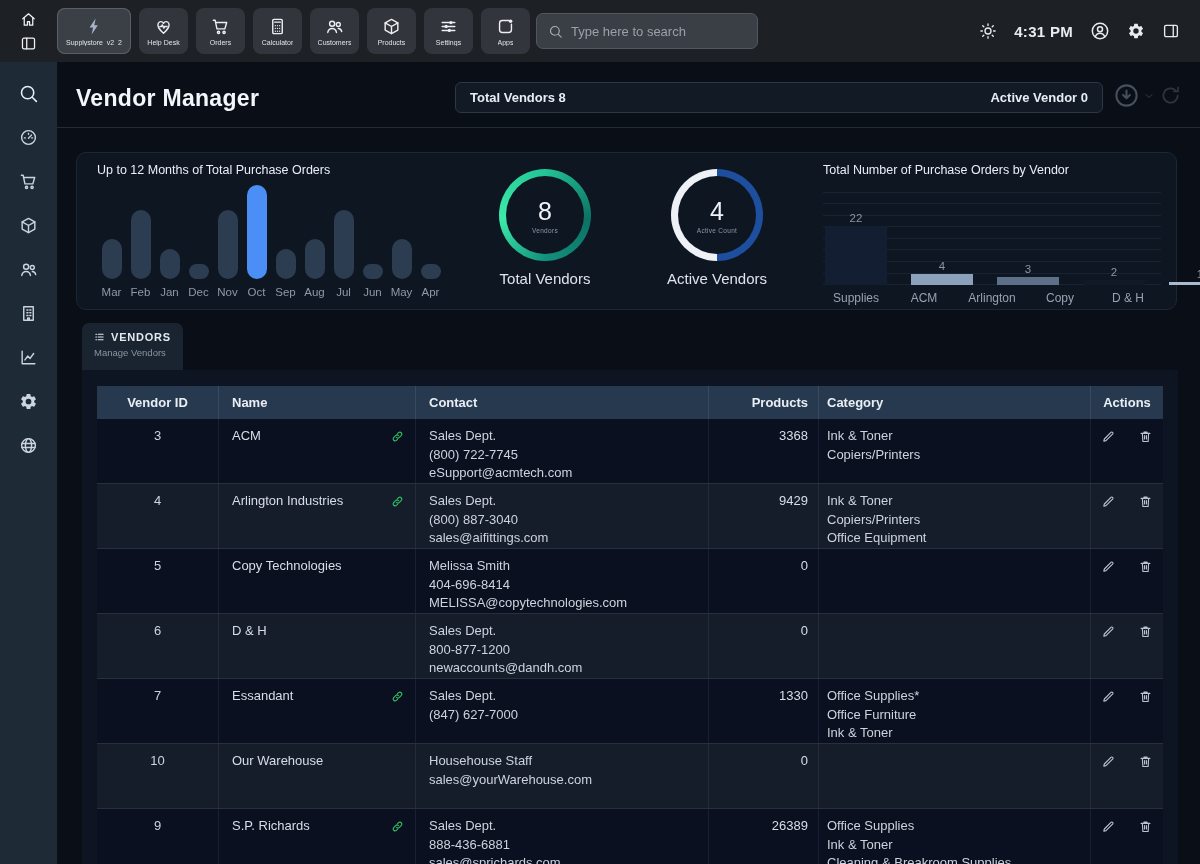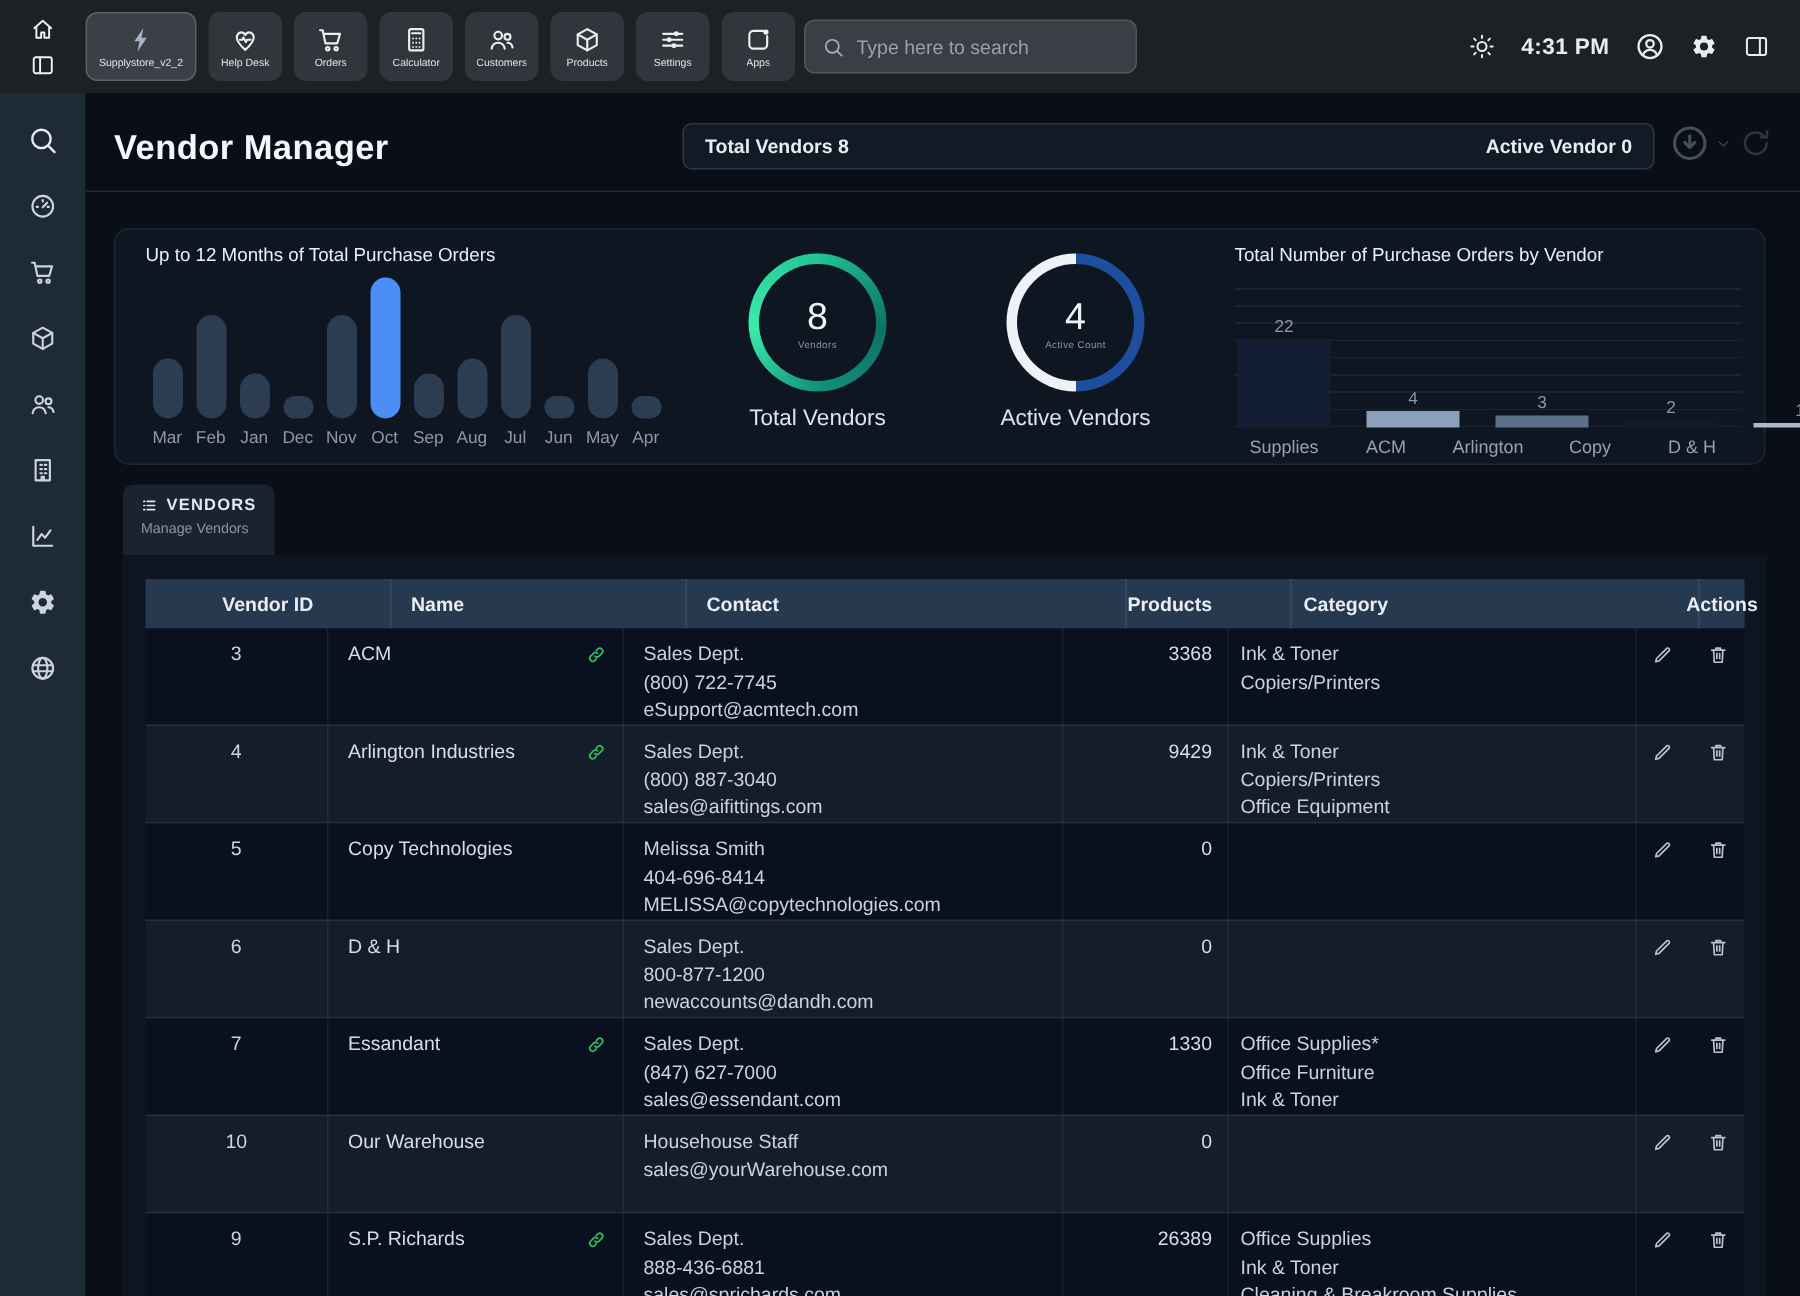--- a/index.html
+++ b/index.html
@@ -99,21 +99,21 @@
   .tab-row1 { display:flex; align-items:center; gap:6px; }
   .tab-row1 .ic { width:12px; height:12px; color:#dfe7f0; }
   .tab-label { font-size:11px; font-weight:700; letter-spacing:.8px; color:#e2e9f1; }
   .tab-sub { font-size:9.5px; color:#8a94a3; margin-top:4px; }
 
   .table-panel { position:absolute; left:25px; top:308px; width:1096px; bottom:0;
     background:#0d1422; overflow:hidden; }
   .vtable { position:absolute; left:15px; top:16px; width:1066px; }
   .thead { display:grid; grid-template-columns:121px 197px 293px 110px 272px 73px;
     height:33px; background:#27394f; }
-  .th { display:flex; align-items:center; font-size:13px; font-weight:700; color:#e9eef5;margin-left:42px; }
+  .th { display:flex; align-items:center; font-size:13px; font-weight:700; color:#e9eef5; }
   .th + .th { border-left:1px solid rgba(255,255,255,0.09); }
   .th.c-id { justify-content:center; }
   .th.c-name, .th.c-contact { padding-left:13px; }
   .th.c-products { justify-content:flex-end; padding-right:10px; }
   .th.c-category { padding-left:8px; }
   .th.c-actions { justify-content:center; }
 
   .trow { display:grid; grid-template-columns:121px 197px 293px 110px 272px 73px;
     height:65px; border-bottom:1px solid #27303f; font-size:13px; }
   .trow:nth-child(odd) { background:#0a1020; }
@@ -640,21 +640,20 @@
               <span class="ic">
                 <svg viewBox="0 0 24 24" fill="none" stroke="currentColor" stroke-width="1.8" stroke-linecap="round" stroke-linejoin="round">
                   <path d="M10.5 13.5a3.2 3.2 0 0 0 4.5 0l3.2-3.2a3.2 3.2 0 0 0-4.5-4.5L12 7.5"></path>
                   <path d="M13.5 10.5a3.2 3.2 0 0 0-4.5 0l-3.2 3.2a3.2 3.2 0 0 0 4.5 4.5L12 16.5"></path>
                 </svg>
               </span>
             </div>
             <div class="td c-contact">
               <div>Sales Dept.</div>
               <div>(847) 627-7000</div>
-              <div>sales@essendant.com</div>
             </div>
             <div class="td c-products">1330</div>
             <div class="td c-category">
               <div>Office Supplies*</div>
               <div>Office Furniture</div>
               <div>Ink &amp; Toner</div>
             </div>
             <div class="td c-actions">
               <span class="ic act-btn">
                 <svg viewBox="0 0 24 24" fill="none" stroke="currentColor" stroke-width="1.8" stroke-linecap="round" stroke-linejoin="round">

